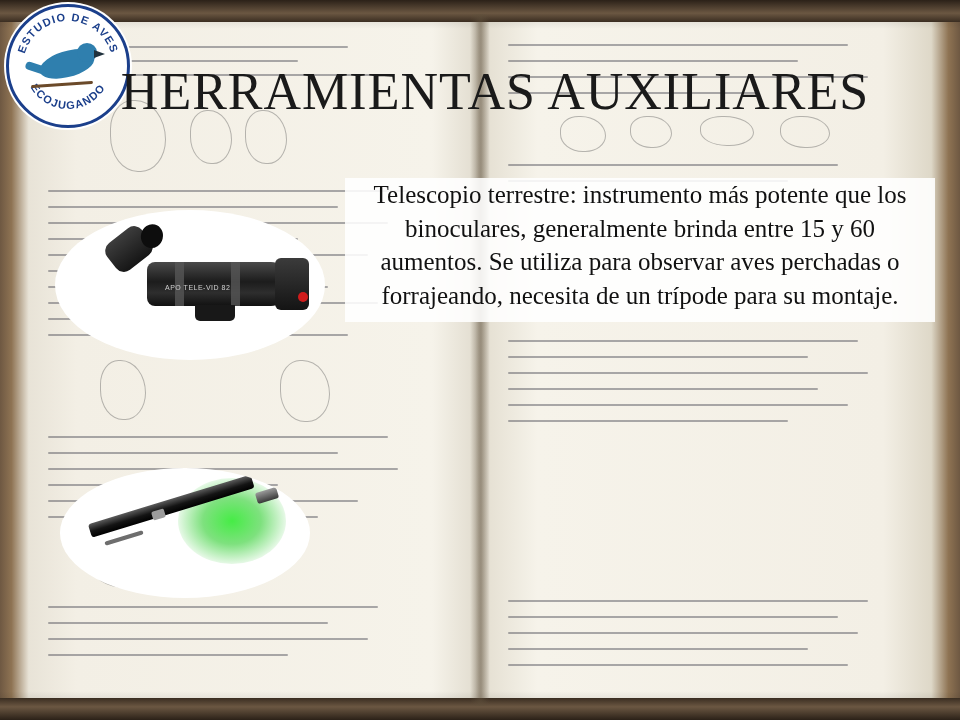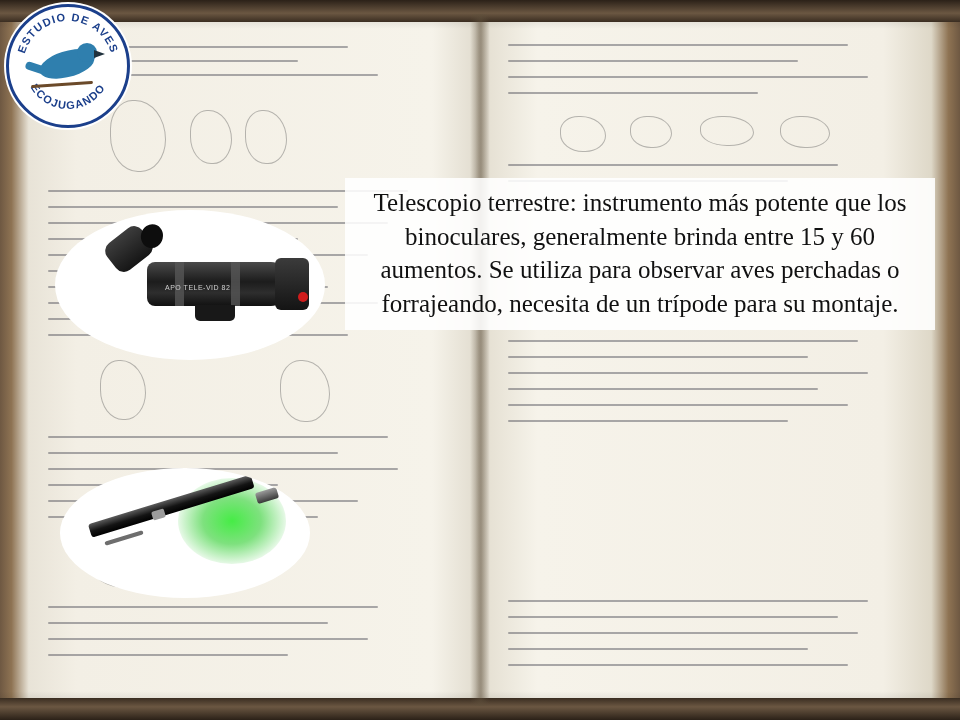--- a/index.html
+++ b/index.html
@@ -117,21 +117,21 @@
   .panel {
     position: absolute;
     background: rgba(255,255,255,0.88);
     color: #111;
     text-align: center;
     font-family: "Liberation Serif", serif;
     line-height: 1.34;
   }
   #panel-telescope {
     left: 345px; top: 178px; width: 570px;
-    padding: 8px 10px 10px 10px;
+    padding: 0 10px 10px 10px;
     font-size: 25px;
   }
   #panel-laser {
     left: 330px; top: 440px; width: 580px;
     padding: 10px;
     font-size: 25px;
   }
 
   
   .oval {
@@ -292,20 +292,21 @@
         <textPath href="#arcBottom" startOffset="50%" text-anchor="middle">ECOJUGANDO</textPath>
       </text>
     </svg>
     <div class="bird-tail"></div>
     <div class="bird-body"></div>
     <div class="bird-head"></div>
     <div class="bird-beak"></div>
     <div class="branch"></div>
   </div>
 
+  <div class="title">HERRAMIENTAS AUXILIARES</div>
 
   <div class="oval" id="img-scope">
     <div class="scope-barrel"></div>
     <div class="scope-ring" style="left:120px;"></div>
     <div class="scope-ring" style="left:176px;"></div>
     <div class="scope-hood"></div>
     <div class="scope-eye">
       <div class="scope-eyecup"></div>
     </div>
     <div class="scope-foot"></div>

